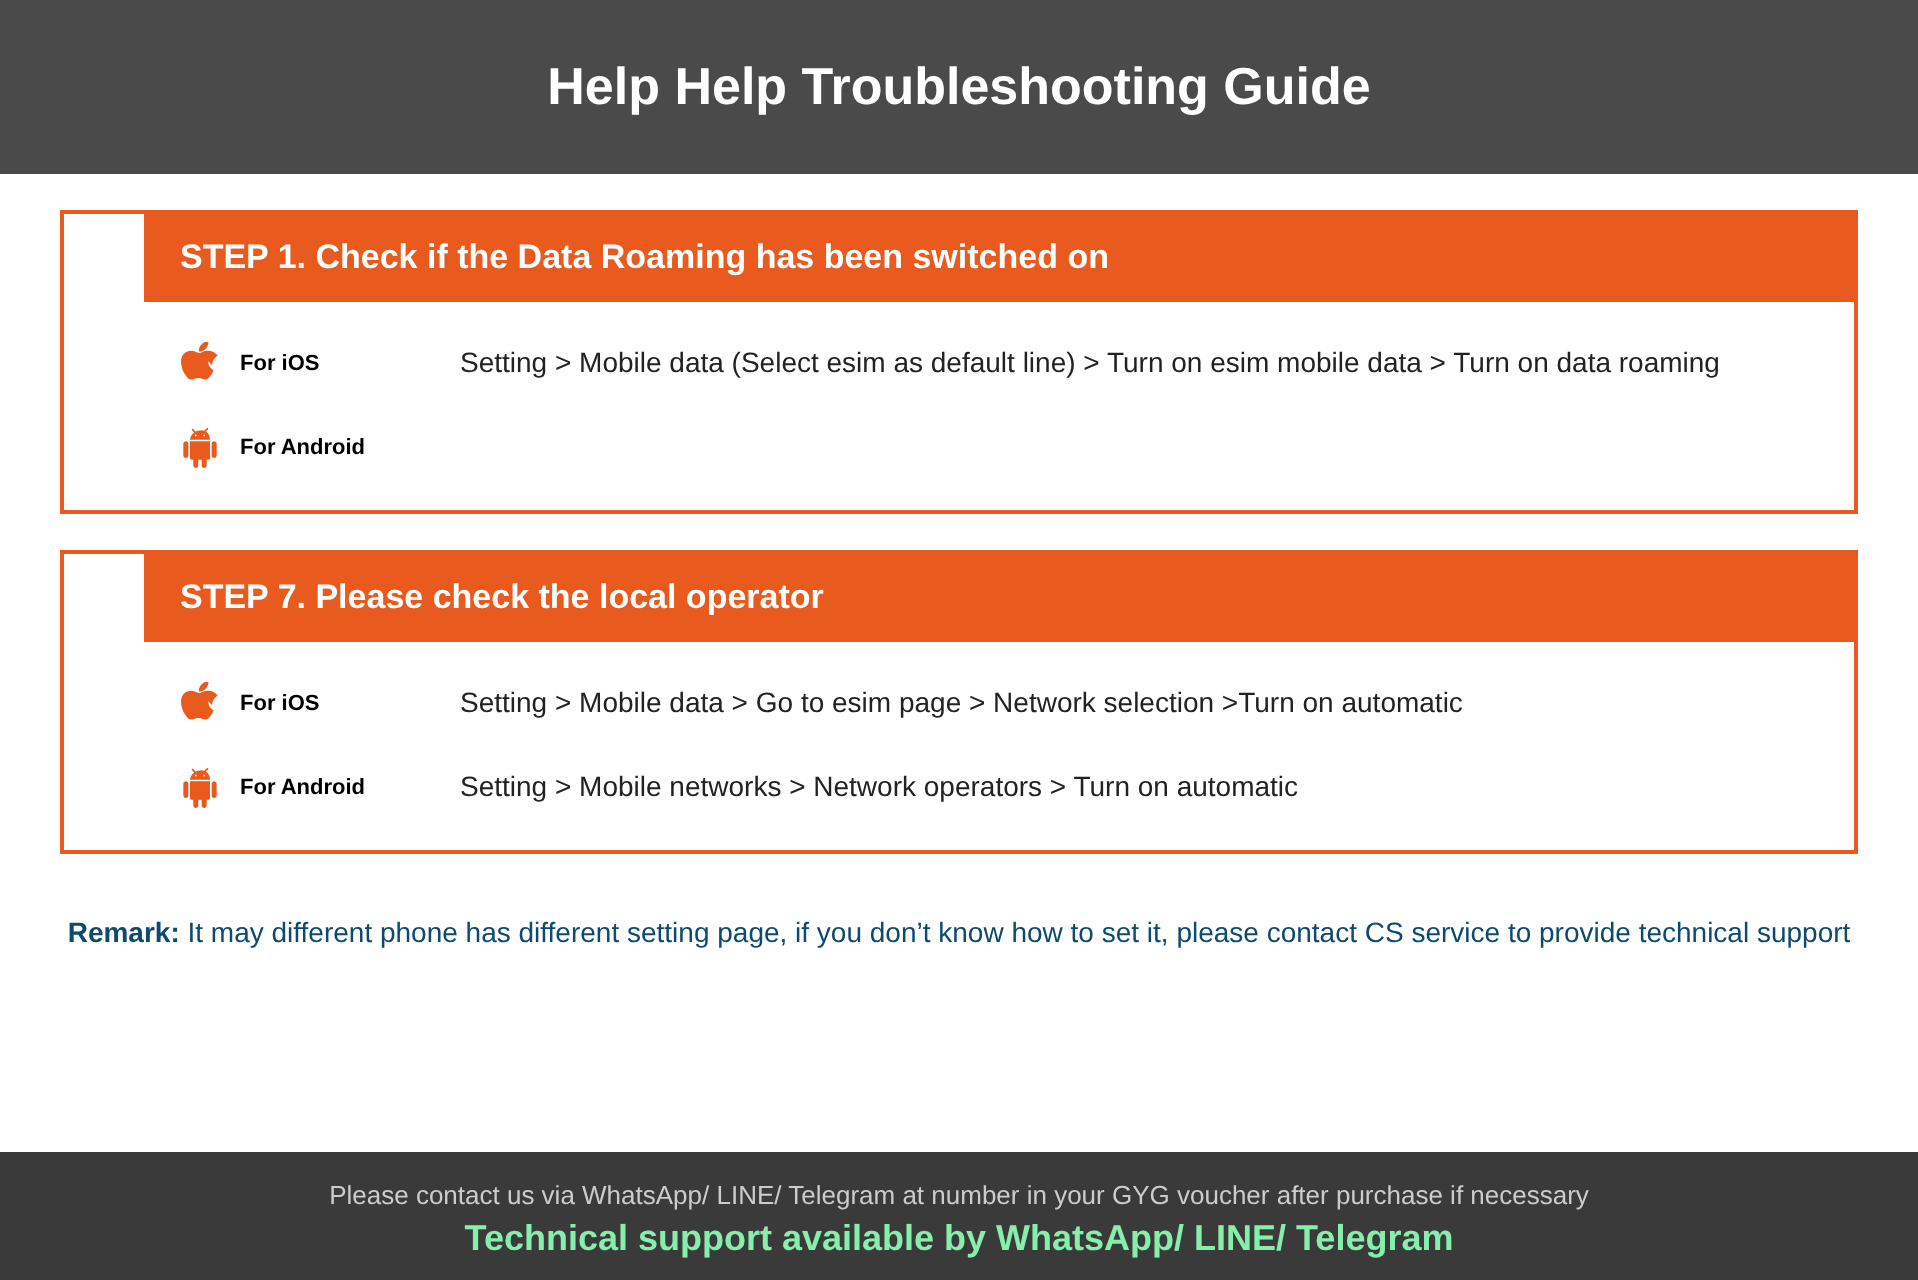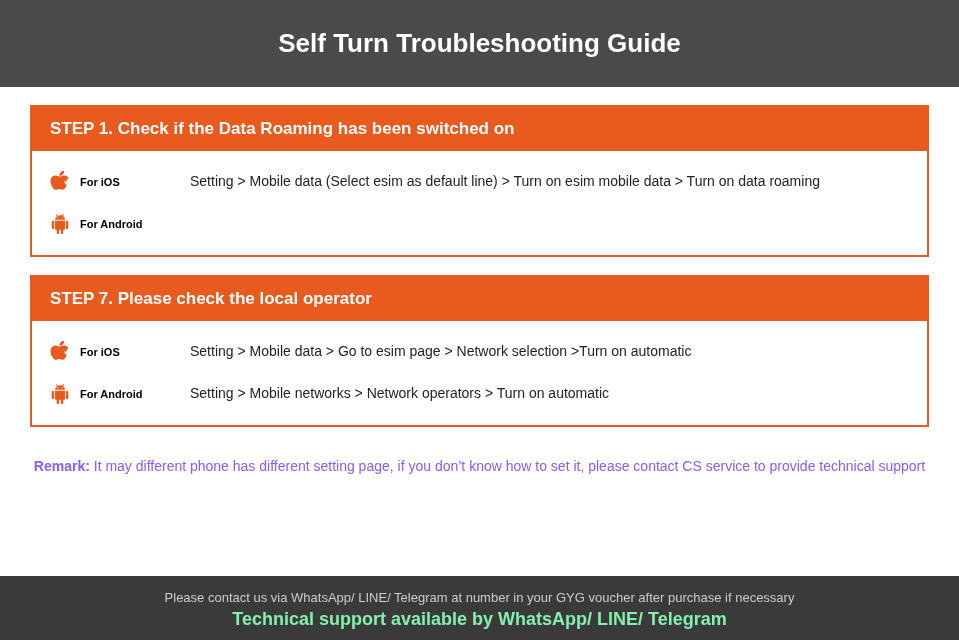--- a/index.html
+++ b/index.html
@@ -28,20 +28,21 @@
     .main-content {
       flex: 1;
       padding: 18px 30px;
       background: #fff;
     }
 
     
     .step-block {
       border: 2px solid #e85a1e;
       margin-bottom: 18px;
+      padding-left: 40px;
     }
 
     .step-header {
       background: #e85a1e;
       color: #fff;
       padding: 12px 18px;
       font-size: 17px;
       font-weight: bold;
     }
 
@@ -79,21 +80,21 @@
     .step-instruction {
       font-size: 14px;
       color: #222;
       line-height: 1.5;
     }
 
     
     .remark {
       padding: 10px 0 14px 0;
       font-size: 14px;
-      color: #8b5cf6;
+      color: #0c4a6e;
       line-height: 1.6;
       text-align: center;
     }
     .remark-bold {
       font-weight: bold;
     }
 
     
     .footer {
       background: #3a3a3a;
@@ -120,21 +121,21 @@
     
     .android-icon {
       color: #e85a1e;
       font-size: 18px;
     }
   </style>
 </head>
 <body>
 
 <div class="header">
-  <h1>Self Turn Troubleshooting Guide</h1>
+  <h1>Help Help Troubleshooting Guide</h1>
 </div>
 
 <div class="main-content">
 
   <div class="step-block">
     <div class="step-header">
       <span>STEP 1.  Check if the Data Roaming has been switched on</span>
     </div>
     <div class="step-body">
 

